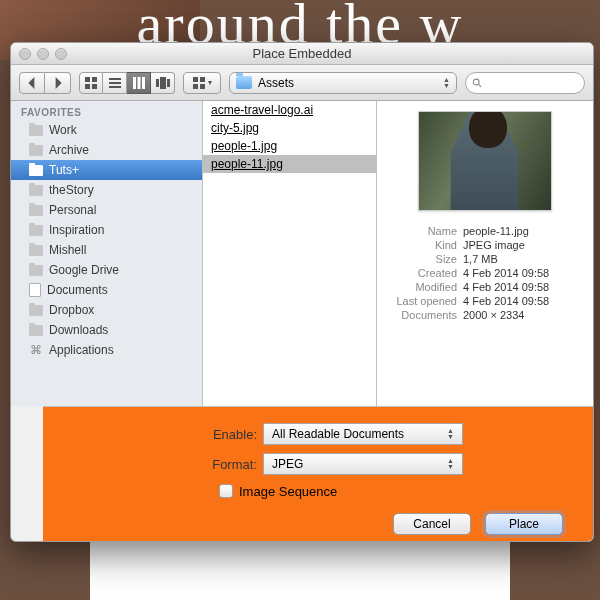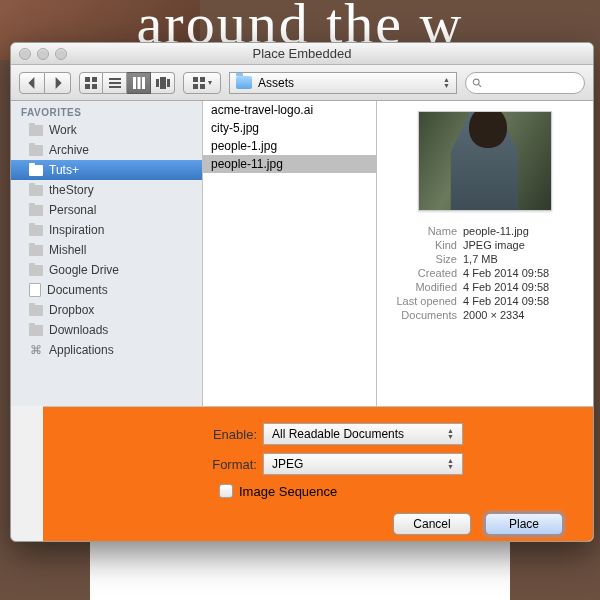--- a/index.html
+++ b/index.html
@@ -77,21 +77,21 @@
   .segbtn.single { border-radius: 4px; }
   .segbtn svg { width: 14px; height: 12px; fill:#555; }
   .segbtn.active svg { fill:#fff; }
   .segbtn .tri { font-size:8px; margin-left:2px;}
 
   .pathselect {
     flex: 1;
     height: 22px;
     background: linear-gradient(#fdfdfd,#e4e4e4);
     border: 1px solid #9f9f9f;
-    border-radius: 0;
+    border-radius: 6px;
     display:flex; align-items:center;
     padding: 0 6px;
     font-size: 12px;
     position: relative;
   }
   .folder-ic {
     width: 16px; height: 13px;
     background: linear-gradient(#a9d7ff,#5fa9e8);
     border-radius: 2px; margin-right: 6px;
     position: relative;
@@ -160,20 +160,21 @@
   
   .filecol {
     width: 174px;
     border-right: 1px solid #c0c0c0;
     overflow:hidden;
     font-size: 12px;
   }
   .file-row {
     height: 18px; display:flex; align-items:center;
     padding: 0 8px;
+    text-decoration: underline;
   }
   .file-row.sel { background:#bfbfbf; }
 
   
   .preview {
     flex:1;
     padding: 10px 8px;
     font-size: 11px;
     color:#333;
   }

